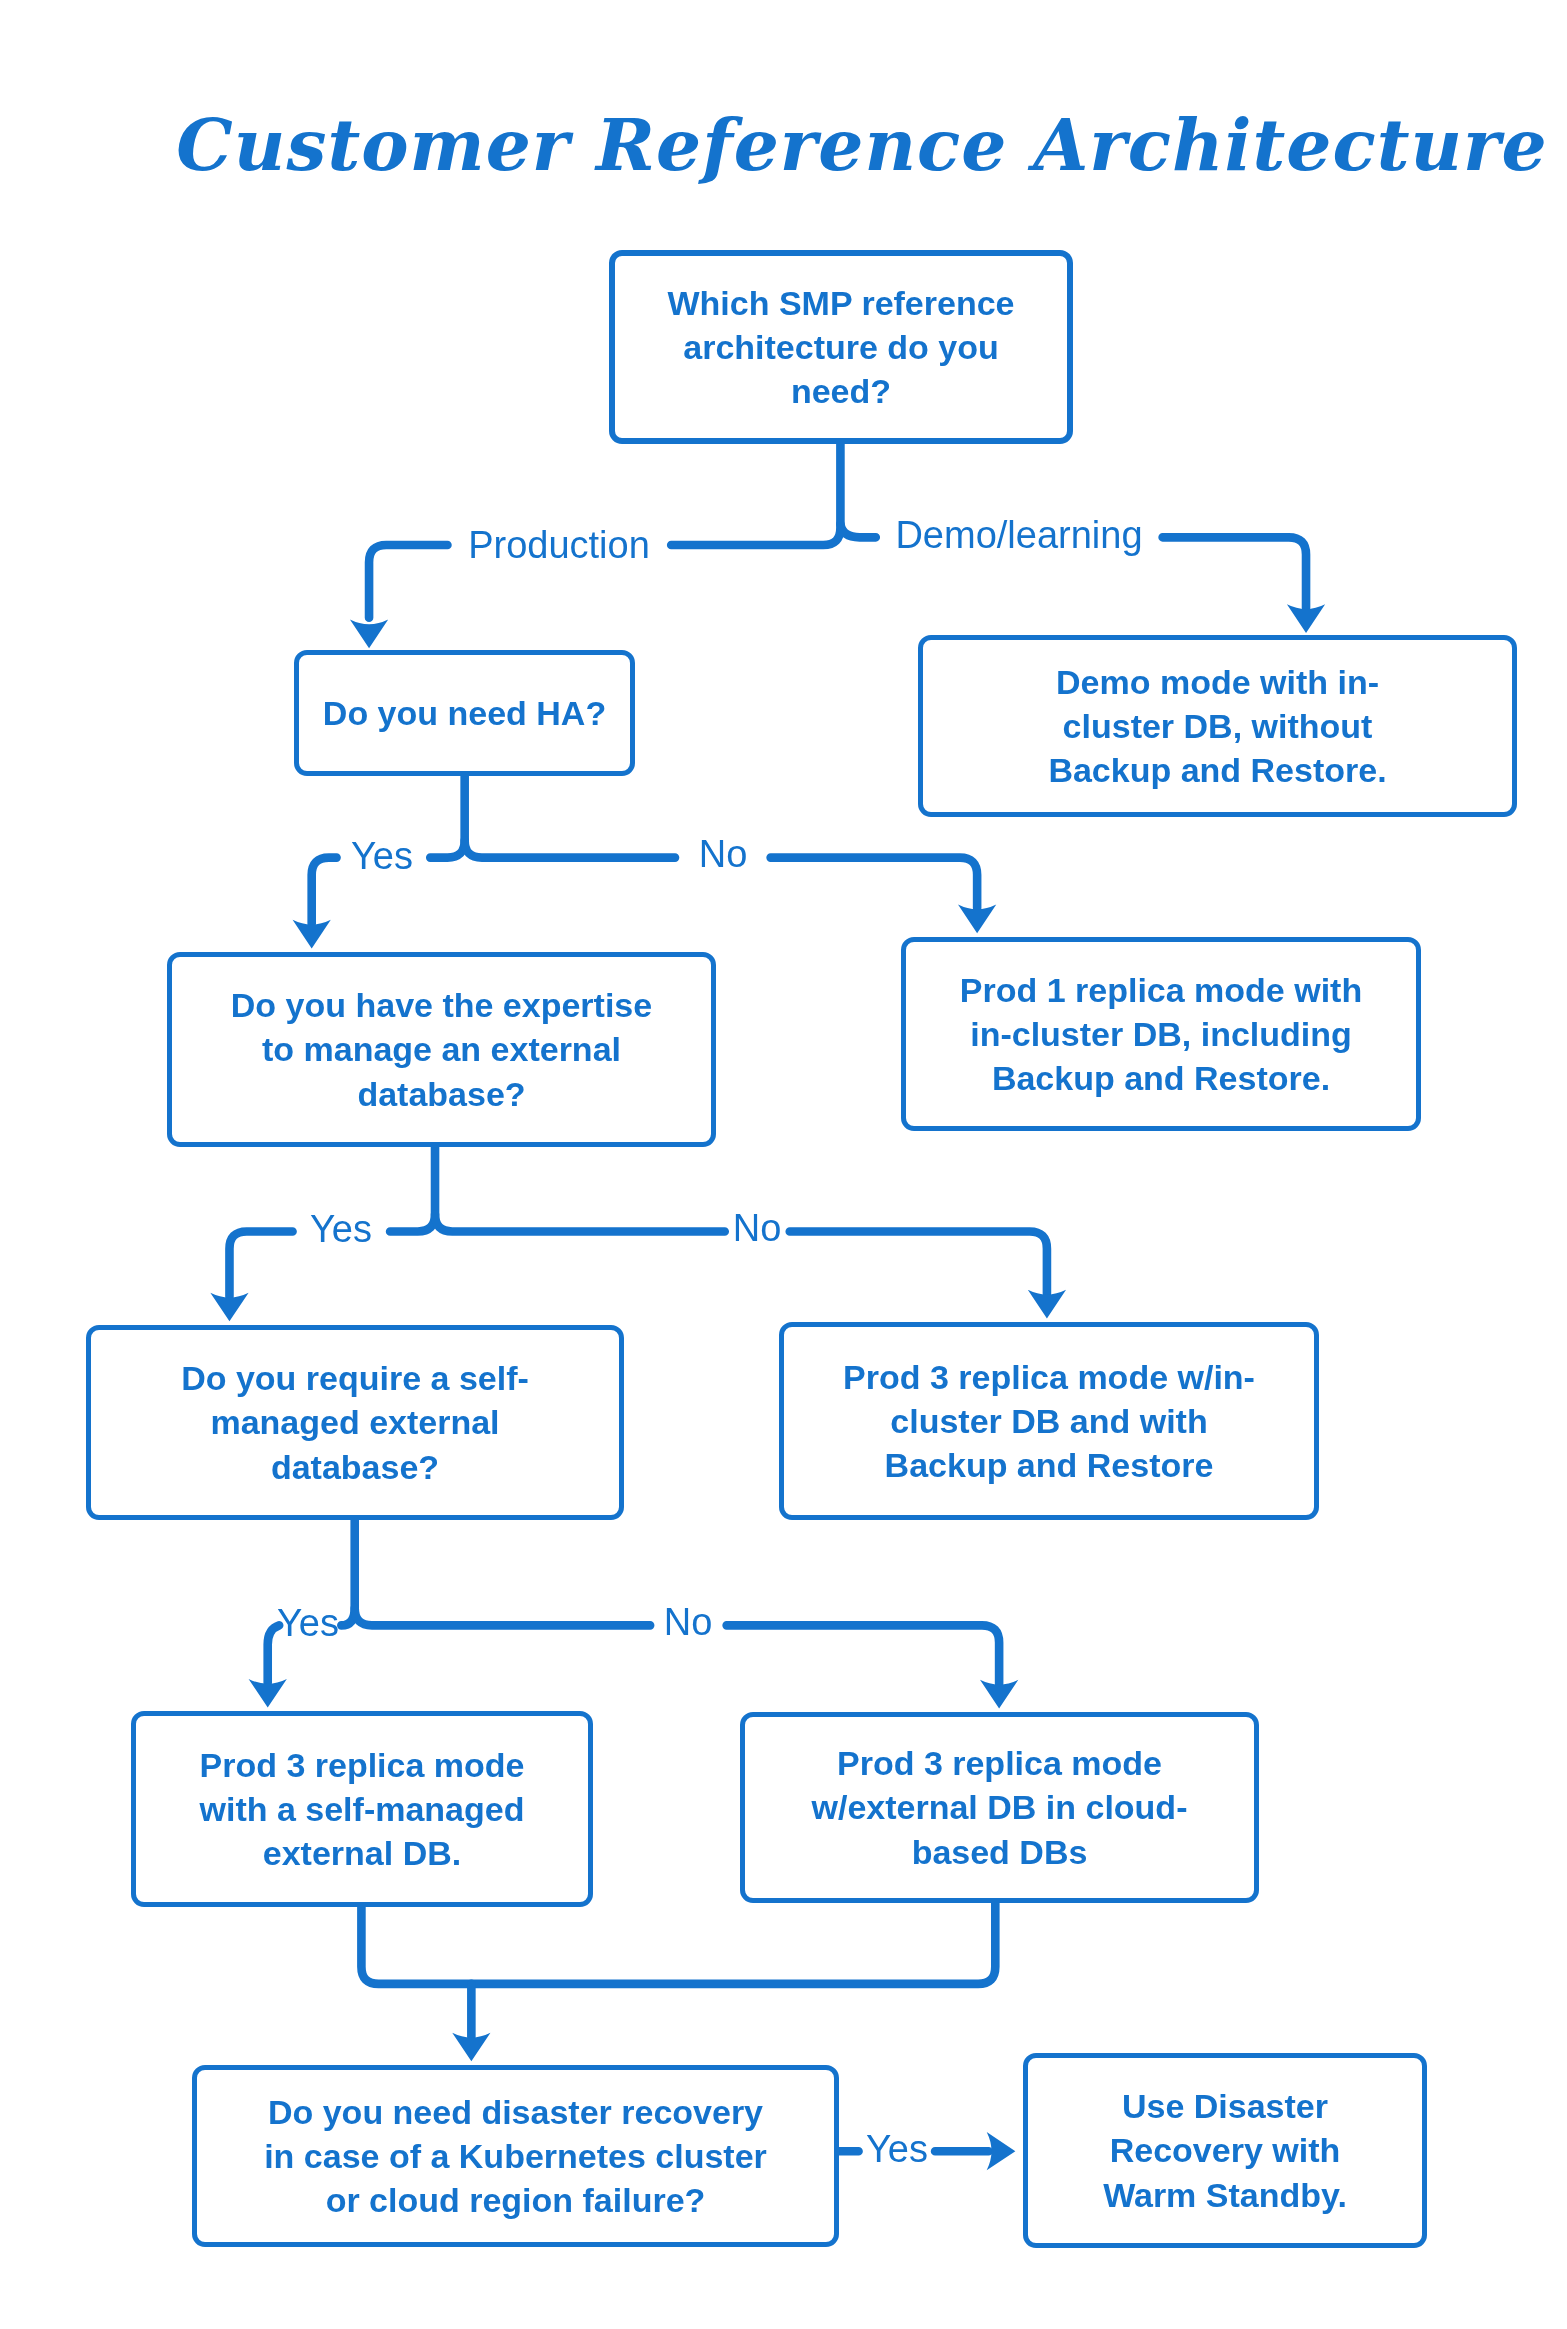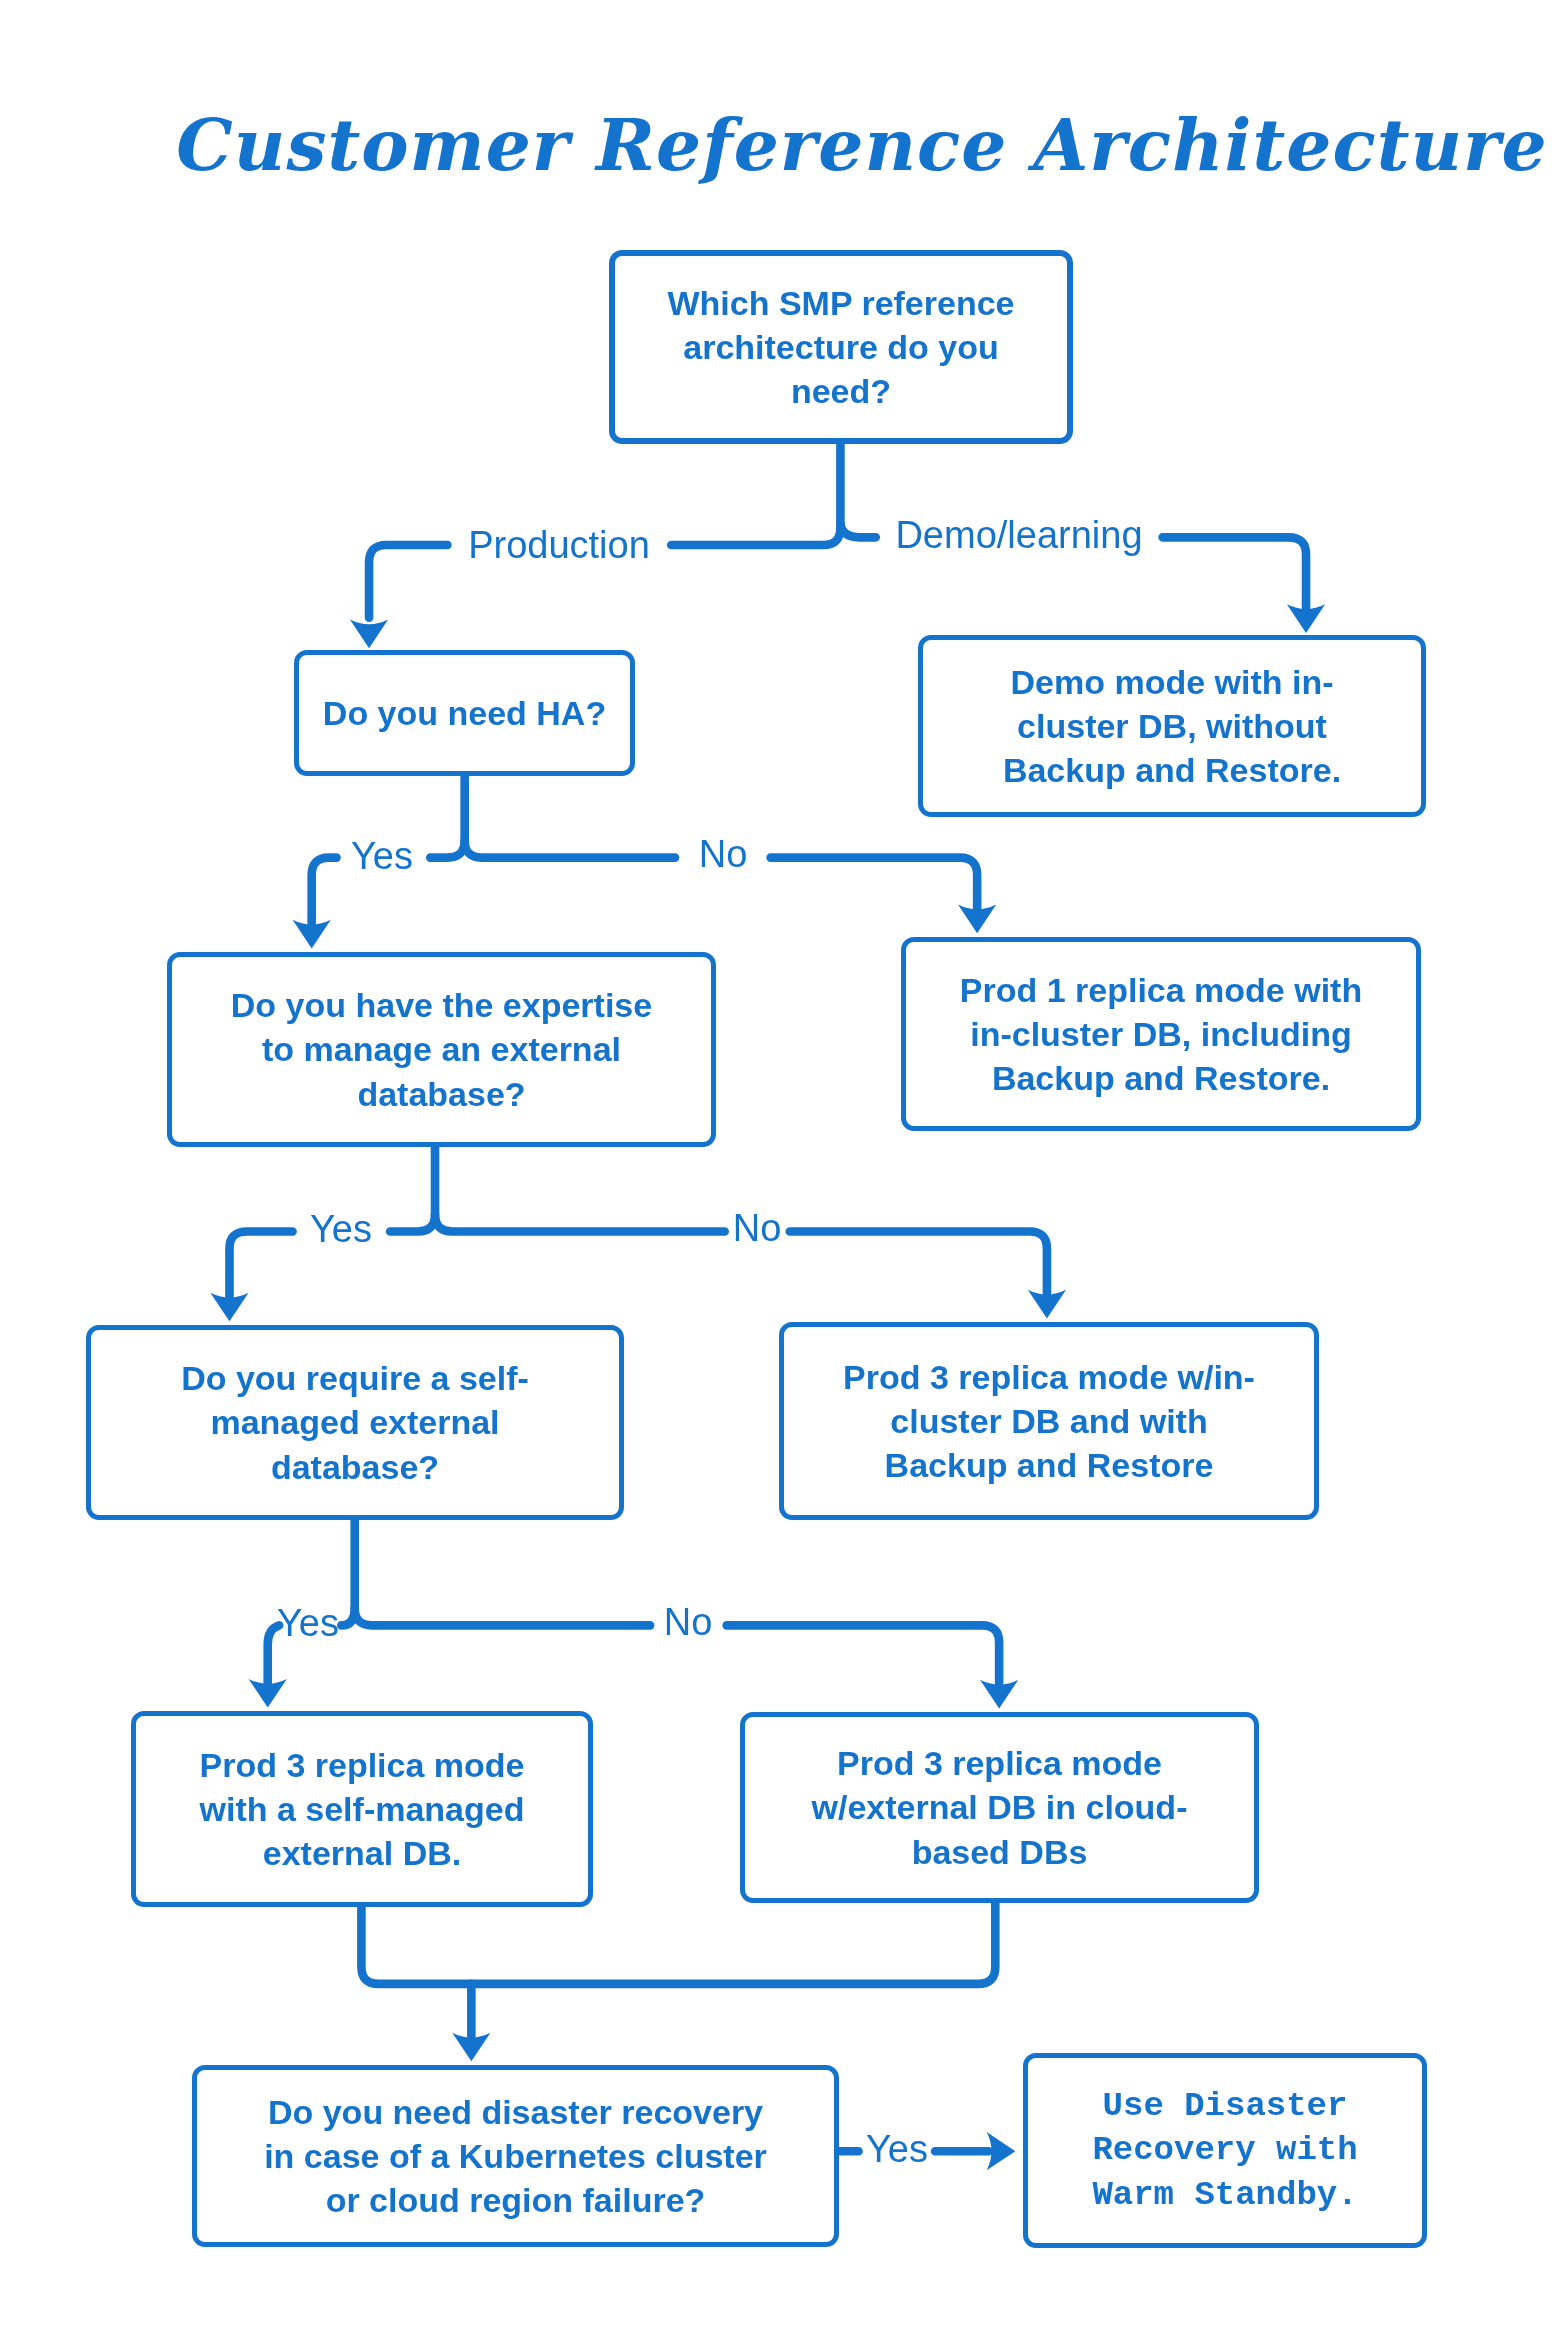--- a/index.html
+++ b/index.html
@@ -85,21 +85,21 @@
   <div class="node root" style="left:609px;top:250px;width:464px;height:194px;">
     <span>Which SMP reference
 architecture do you
 need?</span>
   </div>
 
   <div class="node" style="left:294px;top:650px;width:341px;height:126px;">
     <span>Do you need HA?</span>
   </div>
 
-  <div class="node" style="left:918px;top:635px;width:508px;height:182px;padding:24px 29px;">
+  <div class="node" style="left:918px;top:635px;width:599px;height:182px;padding:24px 29px;">
     <span>Demo mode with in-
 cluster DB, without
 Backup and Restore.</span>
   </div>
 
   <div class="node" style="left:901px;top:937px;width:520px;height:194px;">
     <span>Prod 1 replica mode with
 in-cluster DB, including
 Backup and Restore.</span>
   </div>
@@ -133,21 +133,21 @@
 w/external DB in cloud-
 based DBs</span>
   </div>
 
   <div class="node" style="left:176px;top:2065px;width:647px;height:182px;margin-left:16px;">
     <span>Do you need disaster recovery
 in case of a Kubernetes cluster
 or cloud region failure?</span>
   </div>
 
-  <div class="node" style="left:1023px;top:2053px;width:404px;height:195px;font-family:Liberation Mono, monospace;">
+  <div class="node" style="left:1023px;top:2053px;width:404px;height:195px;">
     <span>Use Disaster
 Recovery with
 Warm Standby.</span>
   </div>
 
   <div class="edge-label" style="left:559px;top:545px;">Production</div>
   <div class="edge-label" style="left:1019px;top:535px;">Demo/learning</div>
   <div class="edge-label" style="left:382px;top:856px;">Yes</div>
   <div class="edge-label" style="left:723px;top:854px;">No</div>
   <div class="edge-label" style="left:341px;top:1229px;">Yes</div>

